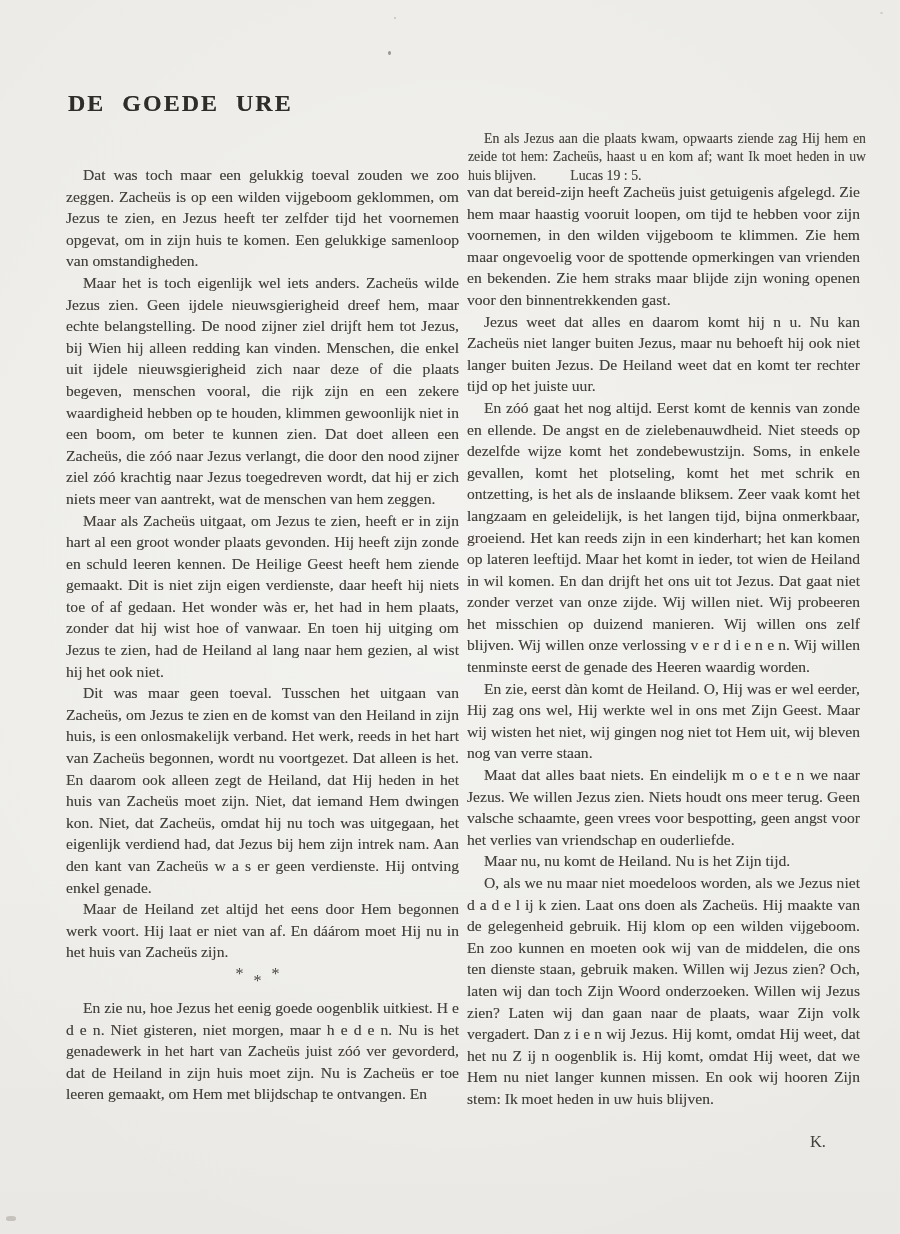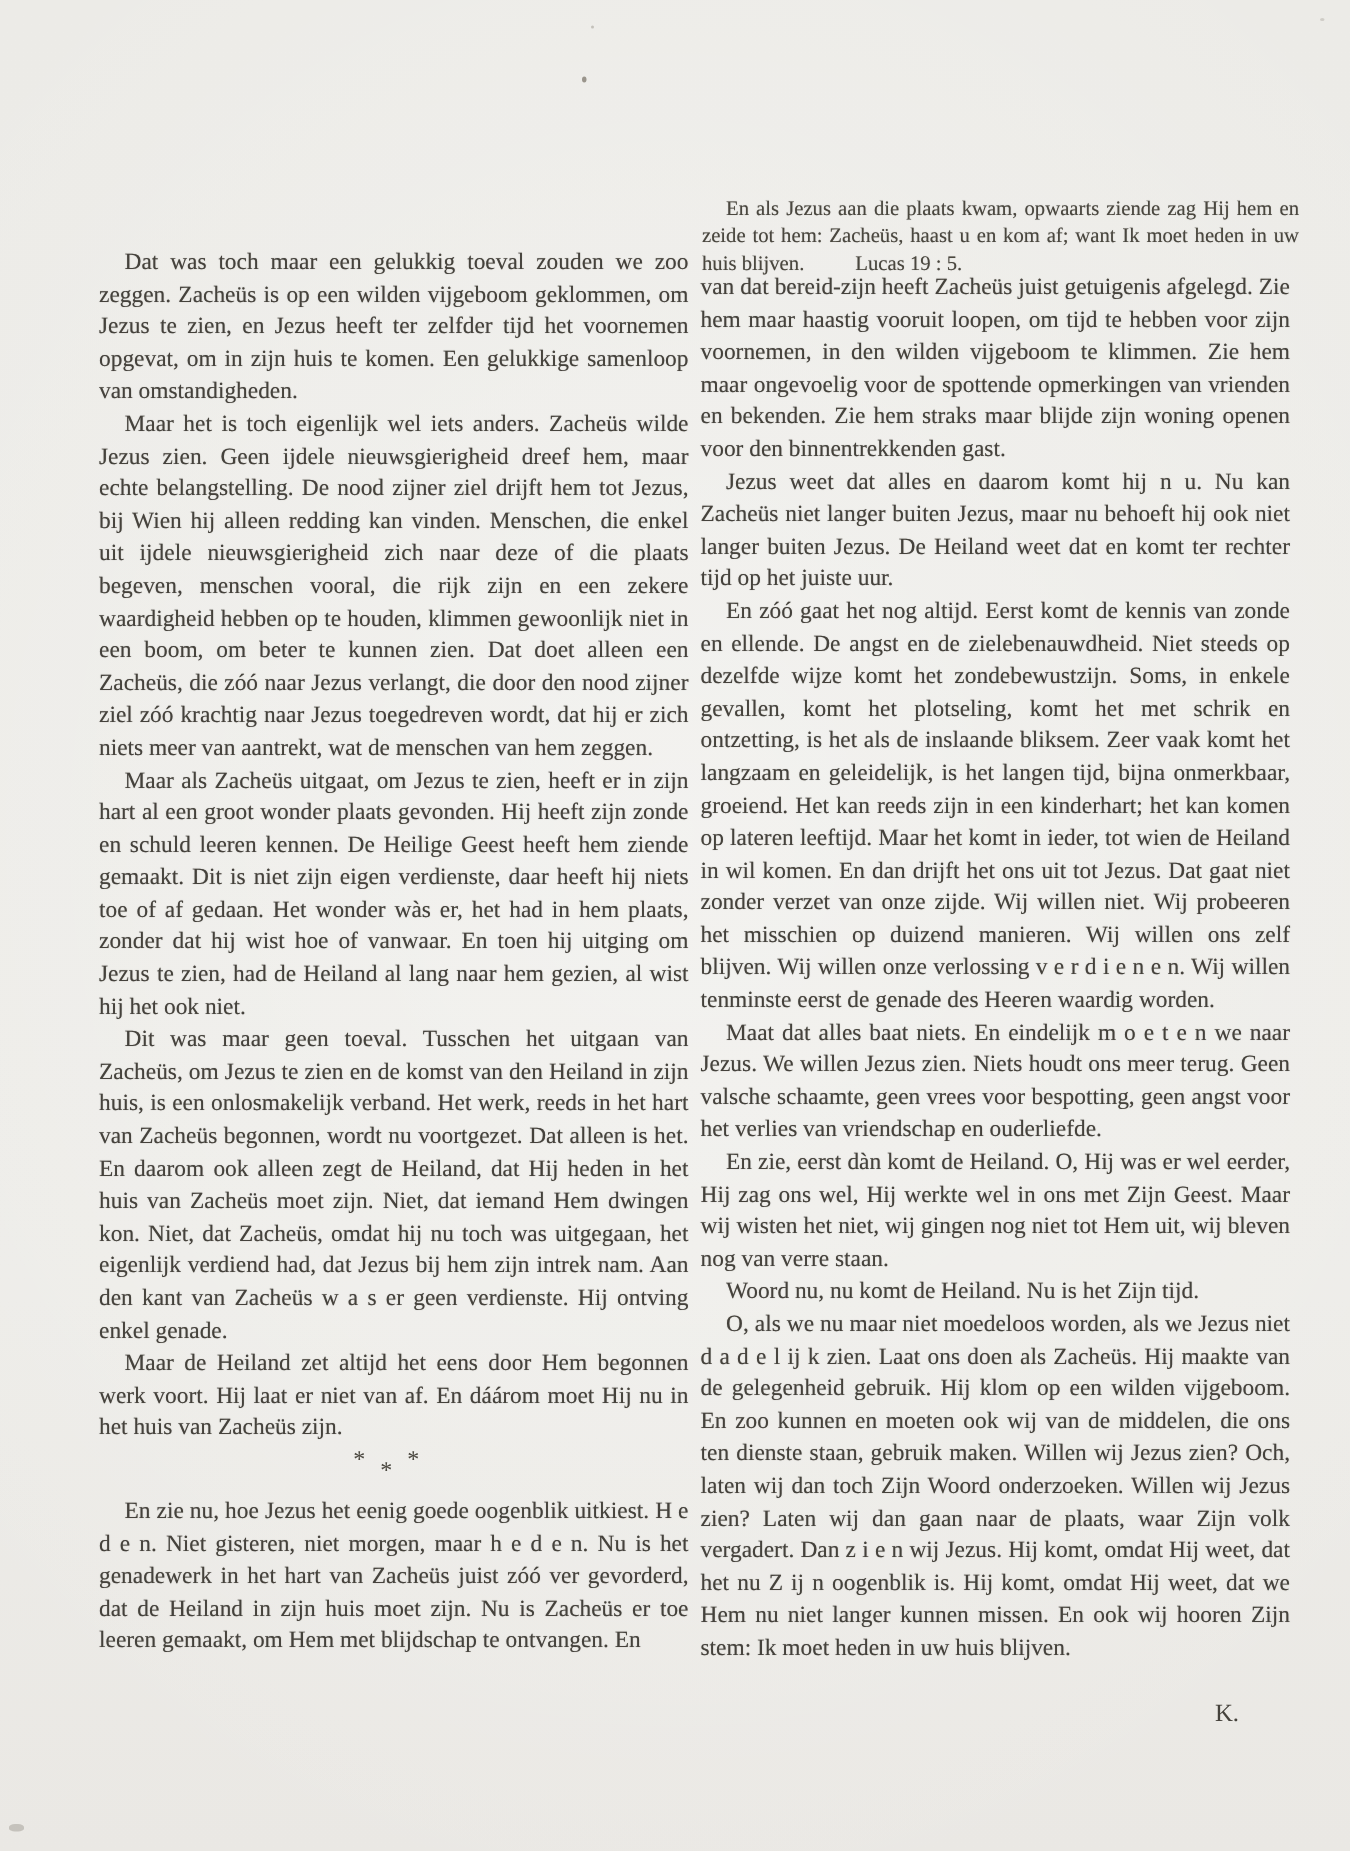--- a/index.html
+++ b/index.html
@@ -54,42 +54,43 @@
   .speck1{left:388px;top:51px;width:3px;height:4px;}
   .speck2{left:394px;top:17px;width:2px;height:2px;opacity:.5;}
   .speck3{left:6px;top:1216px;width:10px;height:5px;opacity:.45;border-radius:40%;}
   .speck4{left:880px;top:12px;width:3px;height:2px;opacity:.35;}
 </style>
 </head>
 <body>
 
 <div class="page">
 
+  <h1 class="title">DE GOEDE URE</h1>
 
   <p class="epigraph"><span>En als Jezus aan die plaats kwam, opwaarts ziende zag Hij hem en zeide tot hem: Zacheüs, haast u en kom af; want Ik moet heden in uw huis blijven.</span><span class="epigraph-ref">Lucas 19 : 5.</span></p>
 
   <div class="columns">
 
     <div class="col">
       <p>Dat was toch maar een gelukkig toeval zouden we zoo zeggen. Zacheüs is op een wilden vijgeboom geklommen, om Jezus te zien, en Jezus heeft ter zelfder tijd het voornemen opgevat, om in zijn huis te komen. Een gelukkige samenloop van omstandigheden.</p>
       <p>Maar het is toch eigenlijk wel iets anders. Zacheüs wilde Jezus zien. Geen ijdele nieuwsgierigheid dreef hem, maar echte belangstelling. De nood zijner ziel drijft hem tot Jezus, bij Wien hij alleen redding kan vinden. Menschen, die enkel uit ijdele nieuwsgierigheid zich naar deze of die plaats begeven, menschen vooral, die rijk zijn en een zekere waardigheid hebben op te houden, klimmen gewoonlijk niet in een boom, om beter te kunnen zien. Dat doet alleen een Zacheüs, die zóó naar Jezus verlangt, die door den nood zijner ziel zóó krachtig naar Jezus toegedreven wordt, dat hij er zich niets meer van aantrekt, wat de menschen van hem zeggen.</p>
       <p>Maar als Zacheüs uitgaat, om Jezus te zien, heeft er in zijn hart al een groot wonder plaats gevonden. Hij heeft zijn zonde en schuld leeren kennen. De Heilige Geest heeft hem ziende gemaakt. Dit is niet zijn eigen verdienste, daar heeft hij niets toe of af gedaan. Het wonder wàs er, het had in hem plaats, zonder dat hij wist hoe of vanwaar. En toen hij uitging om Jezus te zien, had de Heiland al lang naar hem gezien, al wist hij het ook niet.</p>
       <p>Dit was maar geen toeval. Tusschen het uitgaan van Zacheüs, om Jezus te zien en de komst van den Heiland in zijn huis, is een onlosmakelijk verband. Het werk, reeds in het hart van Zacheüs begonnen, wordt nu voortgezet. Dat alleen is het. En daarom ook alleen zegt de Heiland, dat Hij heden in het huis van Zacheüs moet zijn. Niet, dat iemand Hem dwingen kon. Niet, dat Zacheüs, omdat hij nu toch was uitgegaan, het eigenlijk verdiend had, dat Jezus bij hem zijn intrek nam. Aan den kant van Zacheüs w a s er geen verdienste. Hij ontving enkel genade.</p>
       <p>Maar de Heiland zet altijd het eens door Hem begonnen werk voort. Hij laat er niet van af. En dáárom moet Hij nu in het huis van Zacheüs zijn.</p>
       <div class="asterism"><span>*</span><span class="low">*</span><span>*</span></div>
       <p>En zie nu, hoe Jezus het eenig goede oogenblik uitkiest. H e d e n. Niet gisteren, niet morgen, maar h e d e n. Nu is het genadewerk in het hart van Zacheüs juist zóó ver gevorderd, dat de Heiland in zijn huis moet zijn. Nu is Zacheüs er toe leeren gemaakt, om Hem met blijdschap te ontvangen. En</p>
     </div>
 
     <div class="col">
       <p class="noindent">van dat bereid-zijn heeft Zacheüs juist getuigenis afgelegd. Zie hem maar haastig vooruit loopen, om tijd te hebben voor zijn voornemen, in den wilden vijgeboom te klimmen. Zie hem maar ongevoelig voor de spottende opmerkingen van vrienden en bekenden. Zie hem straks maar blijde zijn woning openen voor den binnentrekkenden gast.</p>
       <p>Jezus weet dat alles en daarom komt hij n u. Nu kan Zacheüs niet langer buiten Jezus, maar nu behoeft hij ook niet langer buiten Jezus. De Heiland weet dat en komt ter rechter tijd op het juiste uur.</p>
       <p>En zóó gaat het nog altijd. Eerst komt de kennis van zonde en ellende. De angst en de zielebenauwdheid. Niet steeds op dezelfde wijze komt het zondebewustzijn. Soms, in enkele gevallen, komt het plotseling, komt het met schrik en ontzetting, is het als de inslaande bliksem. Zeer vaak komt het langzaam en geleidelijk, is het langen tijd, bijna onmerkbaar, groeiend. Het kan reeds zijn in een kinderhart; het kan komen op lateren leeftijd. Maar het komt in ieder, tot wien de Heiland in wil komen. En dan drijft het ons uit tot Jezus. Dat gaat niet zonder verzet van onze zijde. Wij willen niet. Wij probeeren het misschien op duizend manieren. Wij willen ons zelf blijven. Wij willen onze verlossing v e r d i e n e n. Wij willen tenminste eerst de genade des Heeren waardig worden.</p>
+      <p>En zie, eerst dàn komt de Heiland. O, Hij was er wel eerder, Hij zag ons wel, Hij werkte wel in ons met Zijn Geest. Maar wij wisten het niet, wij gingen nog niet tot Hem uit, wij bleven nog van verre staan.</p>
       <p>Maat dat alles baat niets. En eindelijk m o e t e n we naar Jezus. We willen Jezus zien. Niets houdt ons meer terug. Geen valsche schaamte, geen vrees voor bespotting, geen angst voor het verlies van vriendschap en ouderliefde.</p>
-      <p>En zie, eerst dàn komt de Heiland. O, Hij was er wel eerder, Hij zag ons wel, Hij werkte wel in ons met Zijn Geest. Maar wij wisten het niet, wij gingen nog niet tot Hem uit, wij bleven nog van verre staan.</p>
-      <p>Woord nu, nu komt de Heiland. Nu is het Zijn tijd.</p>
+      <p>Maar nu, nu komt de Heiland. Nu is het Zijn tijd.</p>
       <p>O, als we nu maar niet moedeloos worden, als we Jezus niet d a d e l ij k zien. Laat ons doen als Zacheüs. Hij maakte van de gelegenheid gebruik. Hij klom op een wilden vijgeboom. En zoo kunnen en moeten ook wij van de middelen, die ons ten dienste staan, gebruik maken. Willen wij Jezus zien? Och, laten wij dan toch Zijn Woord onderzoeken. Willen wij Jezus zien? Laten wij dan gaan naar de plaats, waar Zijn volk vergadert. Dan z i e n wij Jezus. Hij komt, omdat Hij weet, dat het nu Z ij n oogenblik is. Hij komt, omdat Hij weet, dat we Hem nu niet langer kunnen missen. En ook wij hooren Zijn stem: Ik moet heden in uw huis blijven.</p>
       <div class="signature">K.</div>
     </div>
 
   </div>
 
   <span class="speck speck1"></span>
   <span class="speck speck2"></span>
   <span class="speck speck3"></span>
   <span class="speck speck4"></span>

